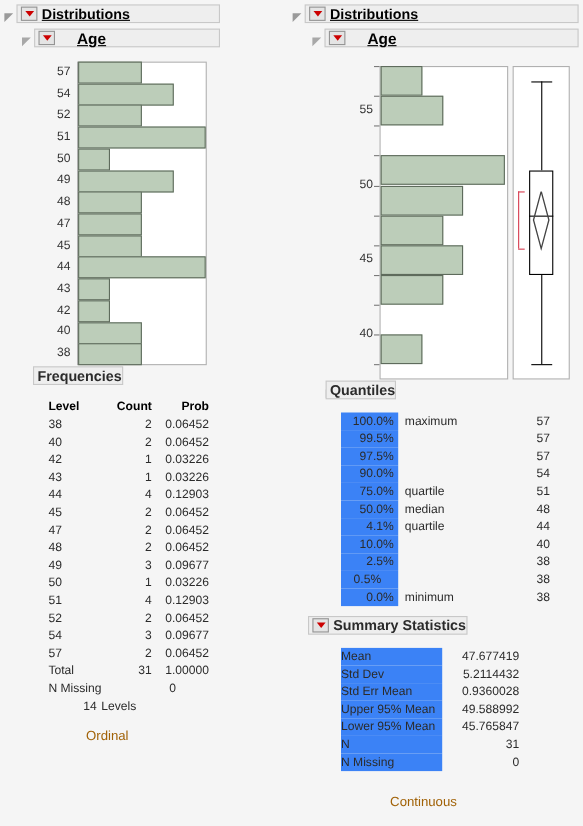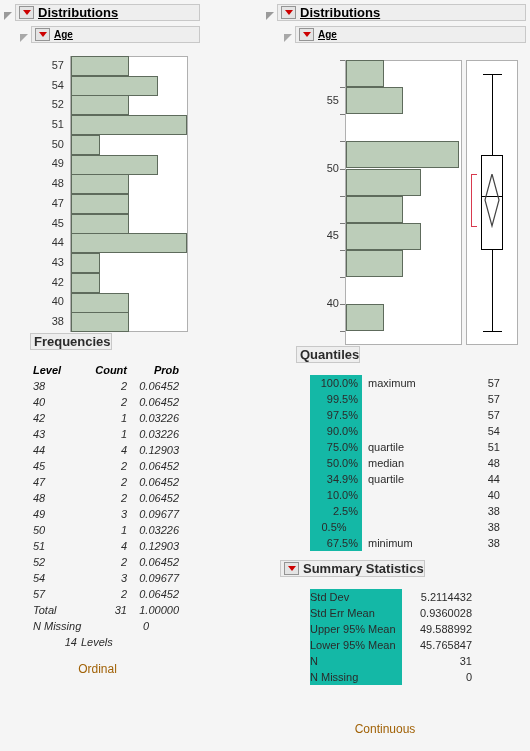--- a/index.html
+++ b/index.html
@@ -47,21 +47,21 @@
     background:#eeeeee;
     border:1px solid #c8c8c8;
     height:17px;
     display:flex;align-items:center;
     padding-left:3px;
     box-sizing:border-box;
     flex:1 1 auto;
     font-weight:bold;
     font-size:13px;
   }
-  .hdrbar.sub{font-size:10px;}
+  .hdrbar.sub{font-size:14px;gap:16px;}
   .hdrbar.tbl{font-size:13px;margin-top:48px;}
 
   
   .frame{
     position:absolute;
     background:#ffffff;
     border:1px solid #b0b0b0;
     box-sizing:border-box;
   }
   .bar{
@@ -80,21 +80,21 @@
   .tick{position:absolute;background:#7a7a7a;}
 
   
   .tbl{
     position:absolute;
     font-size:11px;
     color:#2b2b2b;
   }
   .row{display:flex;height:16px;align-items:center;}
   .colhdr{font-weight:bold;color:#000;}
-  .shade{background:#14b8a6;}
+  .shade{background:#3b82f6;}
   .r{text-align:right;}
   .l{text-align:left;}
 
   .caption{
     position:absolute;
     font-size:12px;
     color:#a16207;
     text-align:center;
   }
 
@@ -160,21 +160,21 @@
   </div>
 
 <div class="panel" style="left:30px;top:341px;width:166px;">
   <div class="outline">
     <span class="tri small"></span>
     <span class="hdrbar tbl">
       <span>Frequencies</span>
     </span>
   </div>
 </div>
-<div class="tbl" id="freqTable" style="left:33px;top:362px;width:146px;font-style:italic;">
+<div class="tbl" id="freqTable" style="left:44px;top:362px;width:146px;">
     <div class="row colhdr">
       <span class="l" style="width: 46px; display: inline-block;">Level</span>
       <span class="r" style="width: 48px; display: inline-block;">Count</span>
       <span class="r" style="width: 52px; display: inline-block;">Prob</span>
     </div>
     <div class="row">
       <span class="l" style="width: 46px; display: inline-block;">38</span>
       <span class="r" style="width: 48px; display: inline-block;">2</span>
       <span class="r" style="width: 52px; display: inline-block;">0.06452</span>
     </div>
@@ -360,57 +360,61 @@
       <span class="shade r" style="width: 48px; display: inline-block; padding-right: 4px; height: 16px; line-height: 16px;">75.0%</span>
       <span class="l" style="width: 96px; display: inline-block; padding-left: 6px;">quartile</span>
       <span class="r" style="width: 36px; display: inline-block;">51</span>
     </div>
     <div class="row">
       <span class="shade r" style="width: 48px; display: inline-block; padding-right: 4px; height: 16px; line-height: 16px;">50.0%</span>
       <span class="l" style="width: 96px; display: inline-block; padding-left: 6px;">median</span>
       <span class="r" style="width: 36px; display: inline-block;">48</span>
     </div>
     <div class="row">
-      <span class="shade r" style="width: 48px; display: inline-block; padding-right: 4px; height: 16px; line-height: 16px;">34.9%</span>
+      <span class="shade r" style="width: 48px; display: inline-block; padding-right: 4px; height: 16px; line-height: 16px;">4.1%</span>
       <span class="l" style="width: 96px; display: inline-block; padding-left: 6px;">quartile</span>
       <span class="r" style="width: 36px; display: inline-block;">44</span>
     </div>
     <div class="row">
       <span class="shade r" style="width: 48px; display: inline-block; padding-right: 4px; height: 16px; line-height: 16px;">10.0%</span>
       <span class="l" style="width: 96px; display: inline-block; padding-left: 6px;"></span>
       <span class="r" style="width: 36px; display: inline-block;">40</span>
     </div>
     <div class="row">
       <span class="shade r" style="width: 48px; display: inline-block; padding-right: 4px; height: 16px; line-height: 16px;">2.5%</span>
       <span class="l" style="width: 96px; display: inline-block; padding-left: 6px;"></span>
       <span class="r" style="width: 36px; display: inline-block;">38</span>
     </div>
     <div class="row">
       <span class="shade r" style="width: 48px; display: inline-block; padding-right: 4px; height: 16px; line-height: 16px; text-align: center;">0.5%</span>
       <span class="l" style="width: 96px; display: inline-block; padding-left: 6px;"></span>
       <span class="r" style="width: 36px; display: inline-block;">38</span>
     </div>
     <div class="row">
-      <span class="shade r" style="width: 48px; display: inline-block; padding-right: 4px; height: 16px; line-height: 16px;">67.5%</span>
+      <span class="shade r" style="width: 48px; display: inline-block; padding-right: 4px; height: 16px; line-height: 16px;">0.0%</span>
       <span class="l" style="width: 96px; display: inline-block; padding-left: 6px;">minimum</span>
       <span class="r" style="width: 36px; display: inline-block;">38</span>
     </div>
   </div>
 
 <div class="panel" style="left:280px;top:568px;width:184px;">
   <div class="outline">
     <span class="tri small"></span>
     <span class="hdrbar tbl">
       <span class="discbox"></span>
       <span>Summary Statistics</span>
     </span>
   </div>
 </div>
 <div class="tbl" id="summTable" style="left:310px;top:589px;width:170px;">
     <div class="row">
+      <span class="shade l" style="width: 92px; display: inline-block; height: 16px; line-height: 16px;">Mean</span>
+      <span class="r" style="width: 70px; display: inline-block; padding-right: 4px;">47.677419</span>
+    </div>
+    <div class="row">
       <span class="shade l" style="width: 92px; display: inline-block; height: 16px; line-height: 16px;">Std Dev</span>
       <span class="r" style="width: 70px; display: inline-block; padding-right: 4px;">5.2114432</span>
     </div>
     <div class="row">
       <span class="shade l" style="width: 92px; display: inline-block; height: 16px; line-height: 16px;">Std Err Mean</span>
       <span class="r" style="width: 70px; display: inline-block; padding-right: 4px;">0.9360028</span>
     </div>
     <div class="row">
       <span class="shade l" style="width: 92px; display: inline-block; height: 16px; line-height: 16px;">Upper 95% Mean</span>
       <span class="r" style="width: 70px; display: inline-block; padding-right: 4px;">49.588992</span>

